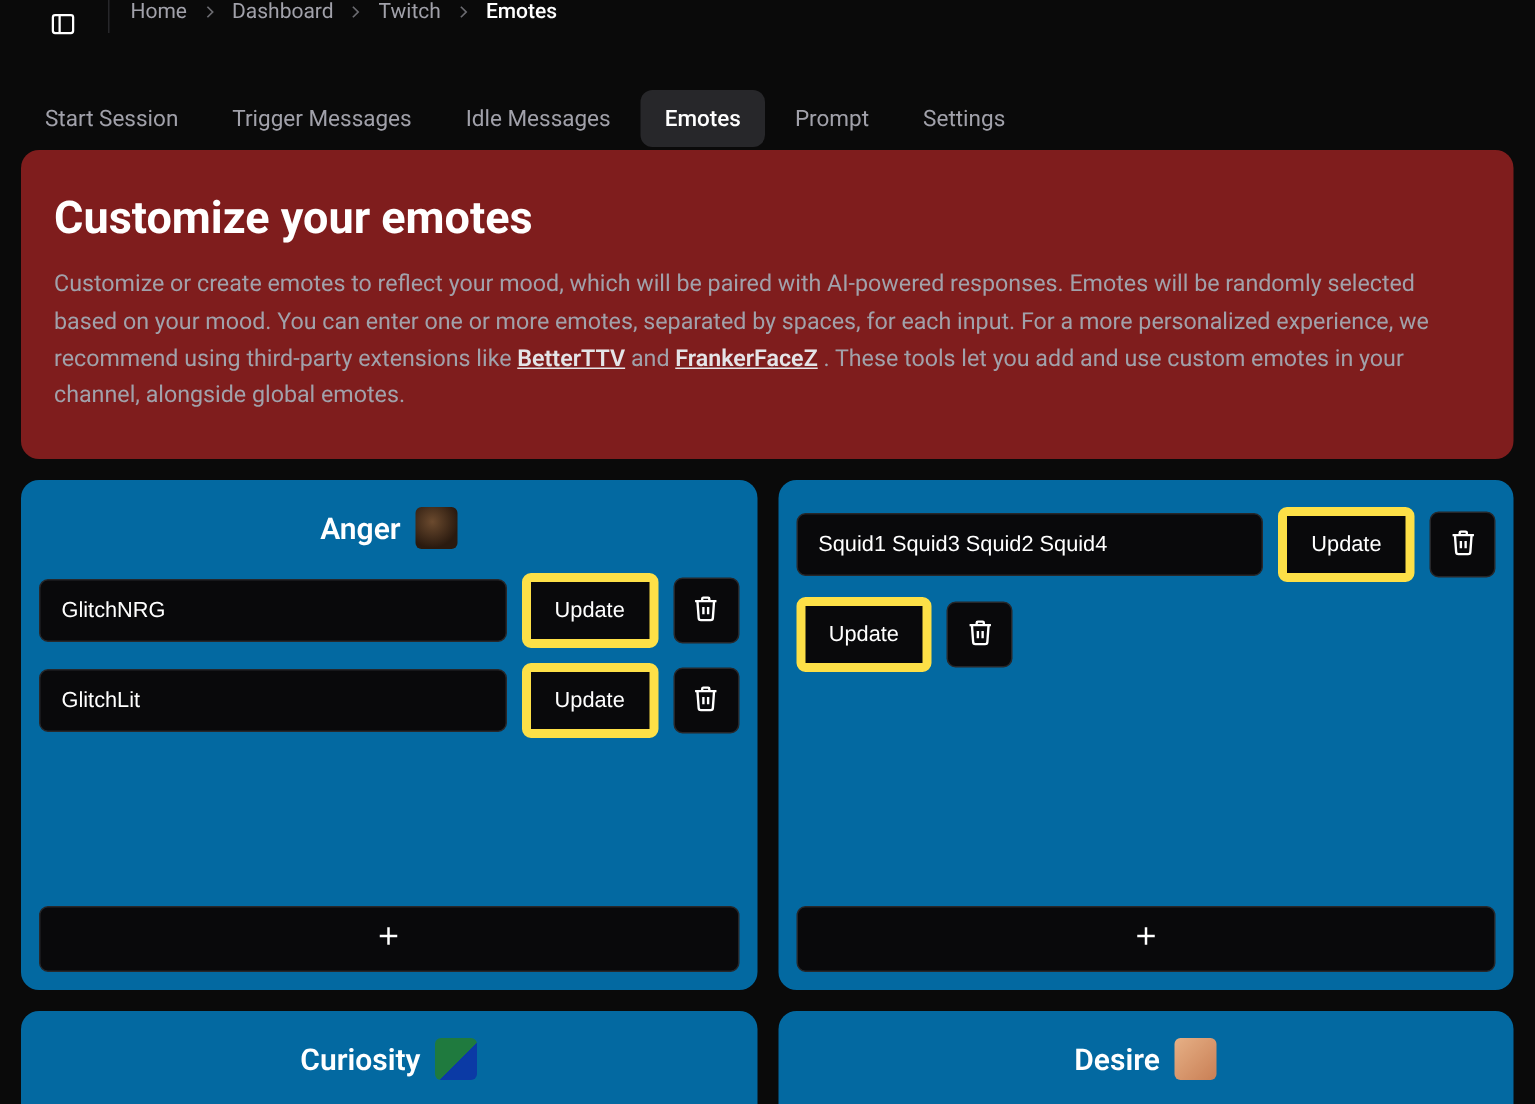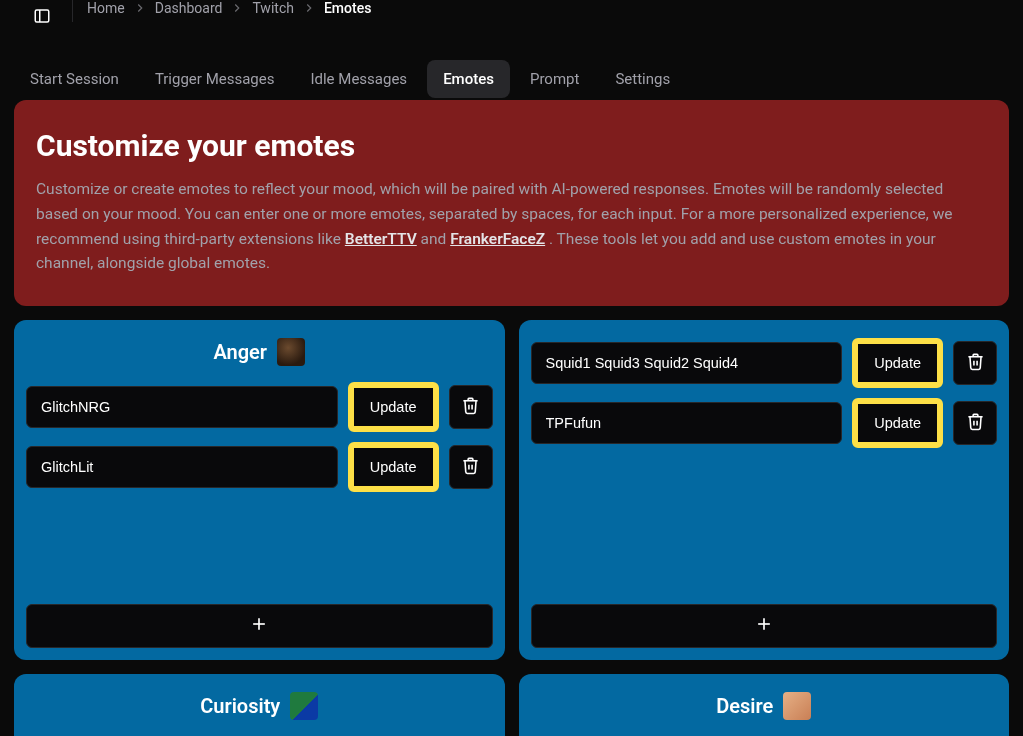--- a/index.html
+++ b/index.html
@@ -197,21 +197,20 @@
               <span><svg viewBox="0 0 24 24" fill="none" stroke-width="2" stroke="#fff">
                   <polyline points="3 6 5 6 21 6"></polyline>
                   <path d="M19 6l-1 14a2 2 0 0 1-2 2H8a2 2 0 0 1-2-2L5 6"></path>
                   <path d="M10 11v6"></path>
                   <path d="M14 11v6"></path>
                   <path d="M9 6V4a1 1 0 0 1 1-1h4a1 1 0 0 1 1 1v2"></path>
                 </svg></span>
             </button>
           </div>
           <div class="row">
-            <input value="TPFufun" style="">
             <button class="btn">Update</button>
             <button class="iconbtn">
               <span><svg viewBox="0 0 24 24" fill="none" stroke-width="2" stroke="#fff">
                   <polyline points="3 6 5 6 21 6"></polyline>
                   <path d="M19 6l-1 14a2 2 0 0 1-2 2H8a2 2 0 0 1-2-2L5 6"></path>
                   <path d="M10 11v6"></path>
                   <path d="M14 11v6"></path>
                   <path d="M9 6V4a1 1 0 0 1 1-1h4a1 1 0 0 1 1 1v2"></path>
                 </svg></span>
             </button>

